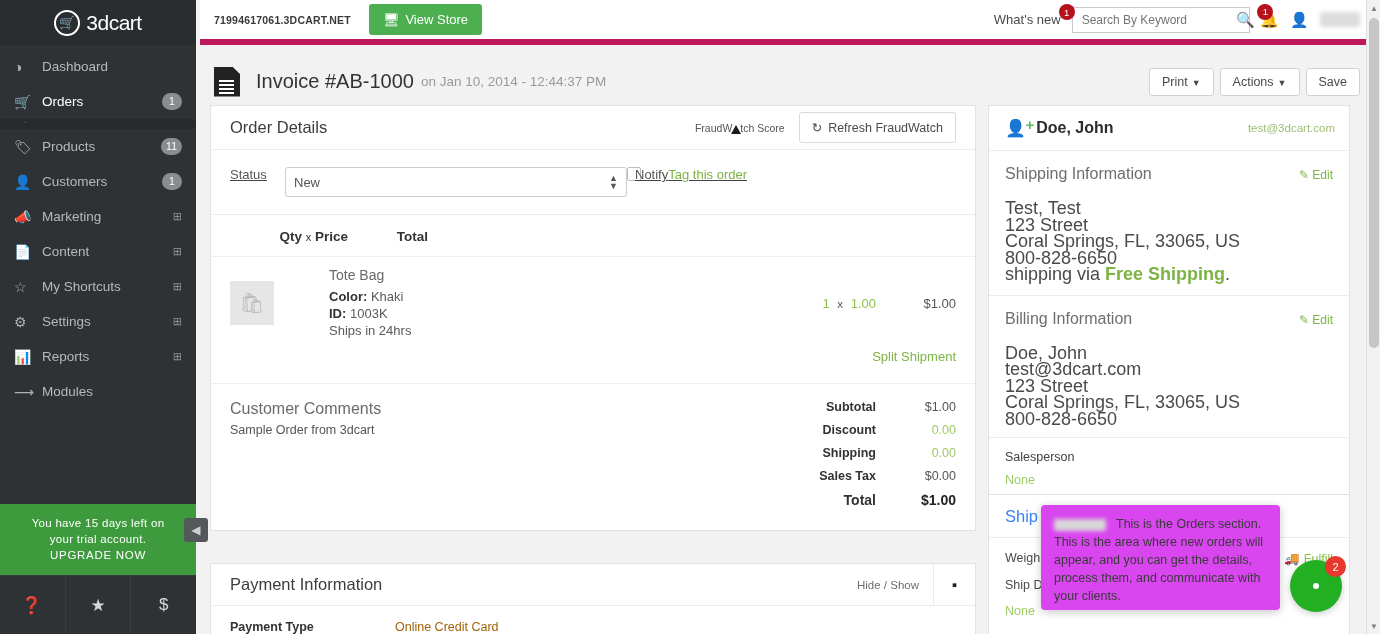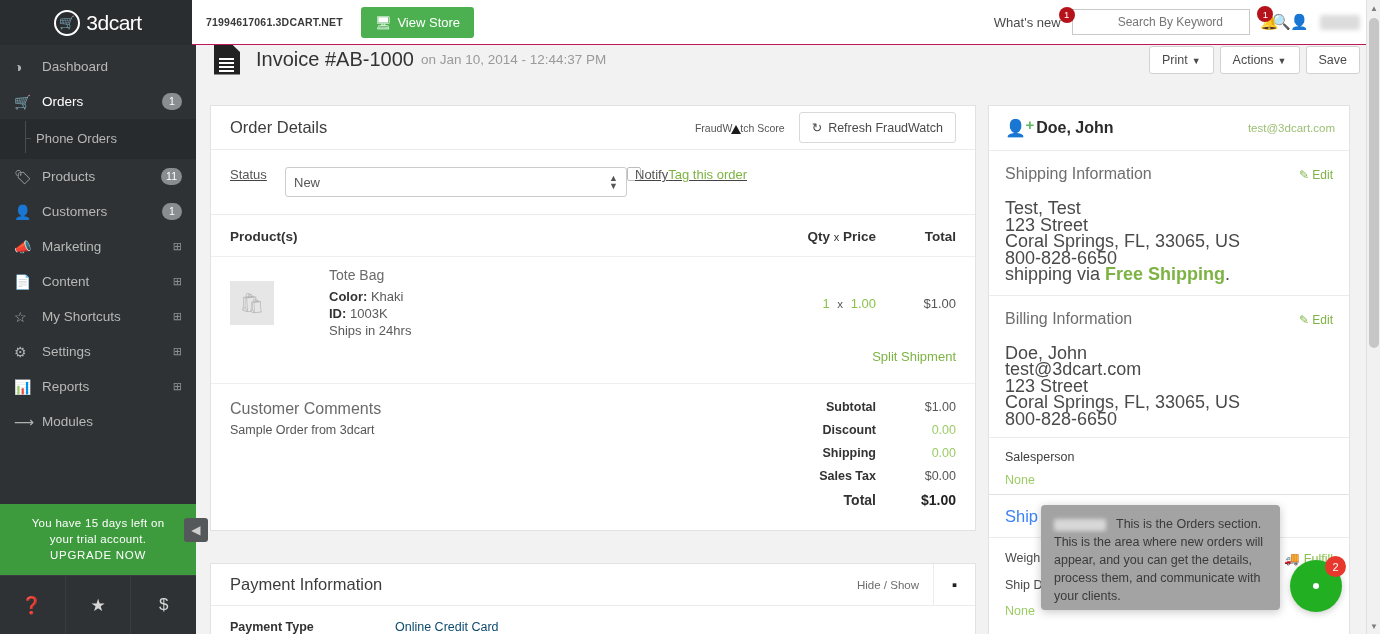--- a/index.html
+++ b/index.html
@@ -85,22 +85,22 @@
   }
   .sidebar-foot div {
     flex: 1; display: flex; align-items: center; justify-content: center;
     color: #d6d6d6; font-size: 17px; cursor: pointer;
     border-right: 1px solid #3a3d3f;
   }
   .sidebar-foot div:last-child { border-right: none; }
 
   
   .topbar {
-    position: absolute; left: 192px; top: 0; right: 0; height: 45px;
-    background: #fff; border-bottom: 1px solid #be185d;
+    position: absolute; left: 200px; top: 0; right: 0; height: 45px;
+    background: #fff; border-bottom: 6px solid #be185d;
     display: flex; align-items: center;
   }
   .store-url {
     margin-left: 14px; font-size: 10.5px; font-weight: bold;
     color: #3a3a3a; letter-spacing: .2px;
   }
   .view-store {
     margin-left: 18px; background: #4caf50; color: #fff;
     font-size: 13px; border: none; border-radius: 3px;
     padding: 8px 14px; display: flex; align-items: center; gap: 6px;
@@ -117,34 +117,34 @@
     display: inline-flex; align-items: center; justify-content: center;
     position: absolute; top: -8px; right: -14px;
   }
   .searchbox {
     width: 178px; height: 26px; border: 1px solid #c9c9c9;
     display: flex; align-items: center; padding: 0 6px 0 9px;
     background: #fff;
   }
   .searchbox input {
     border: none; outline: none; font-size: 12px; color: #777;
-    flex: 1; font-family: "Liberation Sans", sans-serif; background: transparent; margin-left: 36px;
+    flex: 1; font-family: "Liberation Sans", sans-serif; background: transparent;
   }
   .searchbox .mag { color: #3a3a3a; font-size: 15px; cursor: pointer; }
   .bell-wrap { position: relative; color: #3f3f3f; font-size: 15px; cursor: pointer; }
   .bell-wrap .red-dot { top: -7px; right: 6px; }
   .user-icon { color: #4a4a4a; font-size: 15px; cursor: pointer; }
   .user-blur {
     width: 40px; height: 15px; background: #dcdcdc;
     border-radius: 2px; filter: blur(2px);
   }
 
   
   .page-head {
-    position: absolute; left: 196px; top: 31px; right: 14px; height: 57px;
+    position: absolute; left: 196px; top: 53px; right: 14px; height: 57px;
     display: flex; align-items: center; padding: 0 6px 0 18px;
   }
   .doc-icon {
     width: 26px; height: 30px; position: relative; margin-right: 16px;
   }
   .doc-icon .sheet {
     position: absolute; inset: 0; background: #222;
     clip-path: polygon(0 0, 70% 0, 100% 25%, 100% 100%, 0 100%);
   }
   .doc-icon .lines {
@@ -266,21 +266,21 @@
   }
   .pay-head .pt { font-size: 16.5px; color: #3d3d3d; }
   .hide-show { margin-left: auto; font-size: 11.5px; color: #6d6d6d; cursor: pointer; }
   .collapse-box {
     width: 42px; height: 41px; border-left: 1px solid #ececec;
     display: flex; align-items: center; justify-content: center;
     margin-left: 14px; cursor: pointer; font-size: 15px; color: #222;
   }
   .pay-body { padding: 14px 19px; display: flex; font-size: 12.5px; }
   .pay-body .k { font-weight: bold; color: #333; width: 165px; }
-  .pay-body .v { color: #0c4a6e; }
+  .pay-body .v { color: #a16207; }
 
   
   .right-col { position: absolute; left: 988px; top: 105px; width: 362px; }
   .cust-head {
     height: 45px; display: flex; align-items: center; padding: 0 14px 0 16px;
     border-bottom: 1px solid #ececec;
   }
   .cust-avatar { position: relative; margin-right: 10px; color: #b6b6b6; font-size: 17px; }
   .cust-avatar .plus {
     position: absolute; right: -8px; top: -2px; color: #5cb85c;
@@ -312,21 +312,21 @@
   .ship-body .row .lbl2 { color: #4a4a4a; }
   .ship-body .fulfill {
     margin-left: auto; color: #8bc34a; display: flex; align-items: center; gap: 4px;
     cursor: pointer;
   }
   .ship-body .none { color: #9ccc65; }
 
   
   .coach {
     position: absolute; left: 1041px; top: 505px; width: 239px; height: 105px;
-    background: #a3a3a3; border-radius: 4px;
+    background: #d946ef; border-radius: 4px;
     box-shadow: 0 2px 10px rgba(0,0,0,.22);
     padding: 10px 13px; font-size: 12.5px; color: #3a3a3a; line-height: 18px;
   }
   .coach .blurname {
     display: inline-block; width: 52px; height: 12px; background: #d8d8d8;
     border-radius: 2px; filter: blur(2.2px); vertical-align: middle;
     margin-right: 10px;
   }
   .chat-fab {
     position: absolute; left: 1290px; top: 560px;
@@ -379,23 +379,20 @@
       <div class="nav-item">
         <span class="ic">◑</span>
         <span class="lbl">Dashboard</span>
       </div>
       <div class="nav-item active">
         <span class="ic">🛒</span>
         <span class="lbl">Orders</span>
         <span class="nav-badge">1</span>
       </div>
       <div class="subnav">
-        <div class="subnav-item">
-          <span>Phone Orders</span>
-        </div>
       </div>
       <div class="nav-item">
         <span class="ic">🏷</span>
         <span class="lbl">Products</span>
         <span class="nav-badge">11</span>
       </div>
       <div class="nav-item">
         <span class="ic">👤</span>
         <span class="lbl">Customers</span>
         <span class="nav-badge">1</span>
@@ -514,21 +511,20 @@
           <option>New</option>
         </select>
         <div class="arrows">▲<br>▼</div>
       </div>
       <span class="chk"></span>
       <span class="notify-label">Notify</span>
       <span class="link-green">Tag this order</span>
     </div>
 
     <div class="prod-head">
-      <div class="c-name">Product(s)</div>
       <div class="c-qty">
         <span>Qty</span>
         <span class="x">x</span>
         <span>Price</span>
       </div>
       <div class="c-total">Total</div>
     </div>
 
     <div class="prod-row">
       <div class="thumb">🛍</div>

